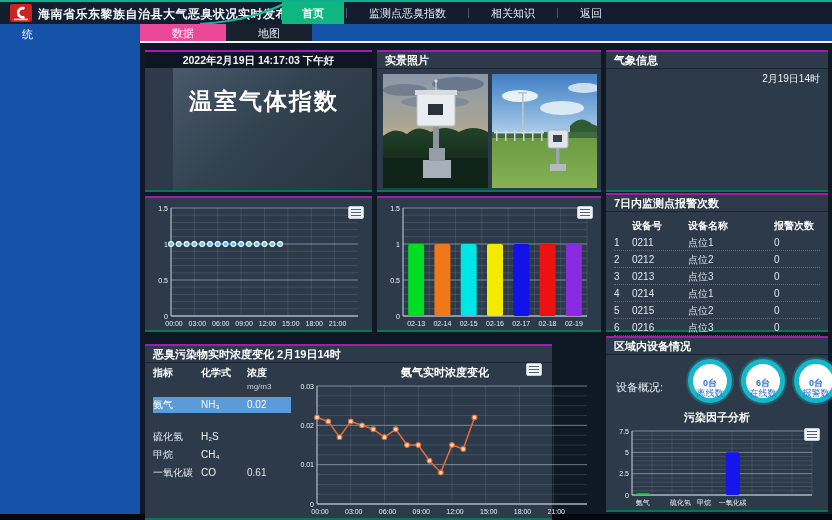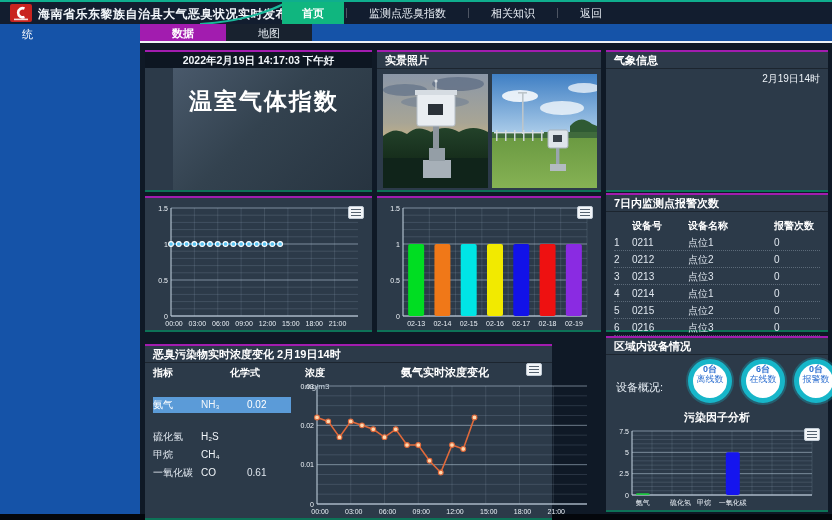--- a/index.html
+++ b/index.html
@@ -15,21 +15,21 @@
   .nav{position:absolute;left:282px;top:0;height:22px;display:flex;align-items:center;}
   .nav-item{height:22px;line-height:22px;padding:0 20px;font-size:11px;color:#e8eef5;cursor:pointer;white-space:nowrap;}
   .nav-item.active{background:#10b67f;font-weight:bold;color:#fff;}
   .nav-sep{width:1px;height:10px;background:rgba(255,255,255,0.25);margin:0 2px;}
 
   .subbar{position:absolute;left:0;top:24px;width:832px;height:19px;background:#1553a8;}
   .subbar-underline{position:absolute;left:140px;top:41px;width:692px;height:2px;background:#eef3f7;}
   .sidebar-word{position:absolute;left:22px;top:27px;font-size:11px;color:#fff;}
   .tabs{position:absolute;left:140px;top:24px;height:19px;display:flex;}
   .tab{width:86px;text-align:center;line-height:19px;font-size:11px;color:#e8eef5;background:#18222f;cursor:pointer;}
-  .tab.active{background:#a21caf;color:#fff;font-weight:bold;}
+  .tab.active{background:#ec4899;color:#fff;font-weight:normal;}
 
   .sidebar{position:absolute;left:0;top:43px;width:140px;height:471px;background:#1553a8;}
   .bottom-strip{position:absolute;left:0;top:514px;width:832px;height:6px;background:#04070c;}
 
   
   .panel{position:absolute;background:#2c3a49;border-top:2px solid #a21caf;border-bottom:2px solid #0d7257;}
   .panel-title{height:17px;line-height:16px;padding-left:8px;font-size:11px;font-weight:bold;color:#fff;border-bottom:1px solid rgba(0,0,0,0.35);}
 
   
   .greet-head{height:16px;line-height:16px;background:#0d1622;text-align:center;font-size:10.5px;font-weight:bold;color:#f2f6fa;}
@@ -44,34 +44,34 @@
   .weather-time{position:absolute;right:8px;top:20px;font-size:10px;color:#eef3f8;}
 
   
   .alarm-table{position:absolute;left:8px;top:22px;right:8px;font-size:10px;color:#dfe6ee;}
   .alarm-row{display:grid;grid-template-columns:18px 56px 86px auto;height:17px;line-height:17px;border-bottom:1px dotted rgba(165,180,195,0.4);}
   .alarm-row.head{border-bottom:none;font-weight:bold;color:#fff;}
   .alarm-row span{overflow:hidden;white-space:nowrap;}
 
   
   .poll-table{position:absolute;left:8px;top:20px;width:138px;font-size:10px;color:#dfe6ee;}
-  .poll-head{display:grid;grid-template-columns:48px 46px 44px;font-weight:bold;color:#fff;margin-bottom:6px;gap:29px;}
+  .poll-head{display:grid;grid-template-columns:48px 46px 44px;font-weight:bold;color:#fff;margin-bottom:6px;}
   .poll-unit{font-weight:normal;font-size:8px;color:#c9d3dd;}
   .poll-row{display:grid;grid-template-columns:48px 46px 44px;height:16px;line-height:16px;margin-bottom:2px;cursor:pointer;}
   .poll-row.hl{background:#5b9bd8;color:#fff;margin-bottom:16px;}
   .poll-row .f{color:#f2f6fa;}
   .chart-title{position:absolute;text-align:center;font-size:11px;font-weight:bold;color:#fff;}
   svg text{font-family:"Liberation Sans",sans-serif;}
   .menu-ic{position:absolute;width:16px;height:13px;background:#f2f5f8;border:1px solid #c2ccd6;border-radius:2px;display:flex;flex-direction:column;justify-content:space-evenly;padding:0 2px;cursor:pointer;}
   .menu-ic i{display:block;height:1.5px;background:#55626f;}
 
   
   .dev-label{position:absolute;left:10px;top:42px;font-size:11px;color:#e6edf4;}
   .dev-circles{position:absolute;left:82px;top:21px;display:flex;gap:9px;}
-  .circle{width:44px;height:44px;border-radius:50%;background:#fff;border:5px solid #17b6c9;box-shadow:0 0 0 2px rgba(23,182,201,0.3);display:flex;flex-direction:column;align-items:center;justify-content:flex-start;}
+  .circle{width:44px;height:44px;border-radius:50%;background:#fff;border:5px solid #17b6c9;box-shadow:0 0 0 2px rgba(23,182,201,0.3);display:flex;flex-direction:column;align-items:center;justify-content:flex-end;}
   .circle .cnt{color:#2d6fd0;font-size:9px;font-weight:bold;line-height:10px;}
   .circle .lbl{color:#2d6fd0;font-size:9px;line-height:10px;}
   .analysis-title{position:absolute;left:0;top:72px;width:100%;text-align:center;font-size:11px;font-weight:bold;color:#fff;}
 </style>
 </head>
 <body>
 
 <div class="stage">
 
   <div class="teal-topline"></div>

